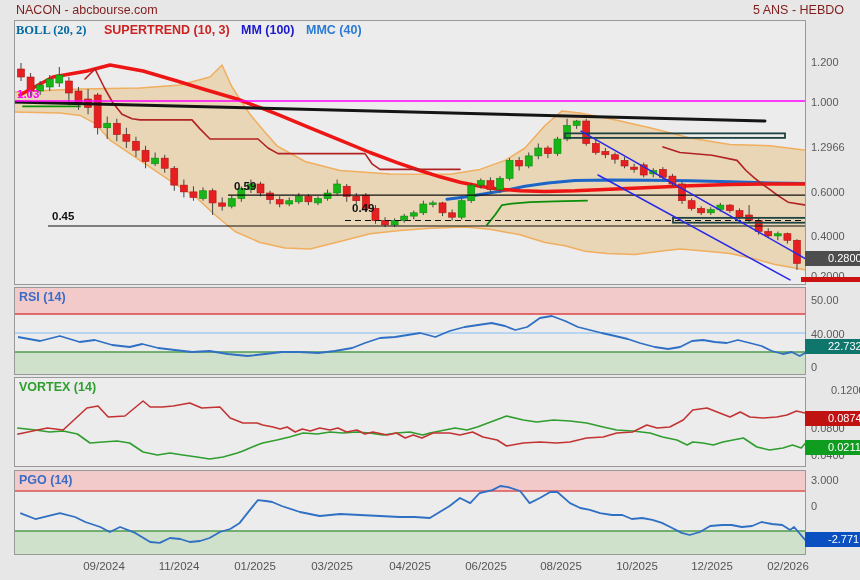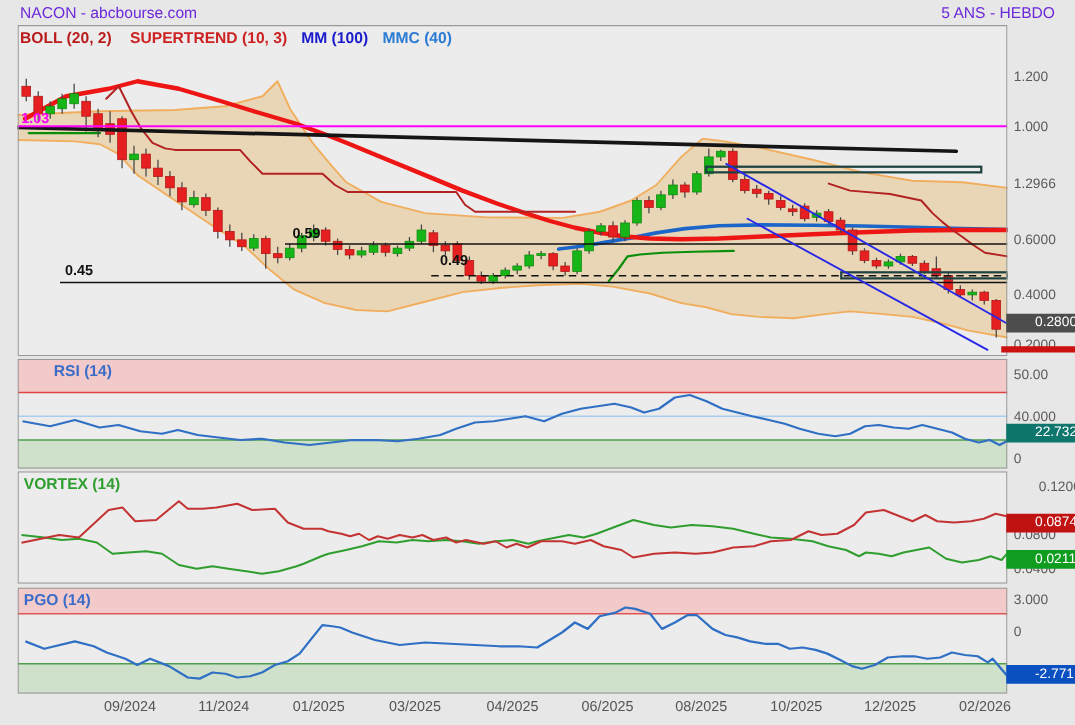--- a/index.html
+++ b/index.html
@@ -1,41 +1,41 @@
 <!DOCTYPE html>
 <html><head>
 <meta charset="utf-8">
 <style>
   html,body{margin:0;padding:0;background:#e7e7e7;}
   body{width:860px;height:580px;overflow:hidden;font-family:"Liberation Sans",sans-serif;}
   #page{position:relative;width:860px;height:580px;background:#e7e7e7;}
-  .hdr{position:absolute;top:3px;font-size:12.5px;color:#6d28d9;}
+  .hdr{position:absolute;top:3px;font-size:12.5px;color:#7f1d1d;}
   #hdr-title{left:16px;}
   #hdr-range{right:16px;}
   svg{position:absolute;display:block;}
   .ptitle{position:absolute;font-size:12.5px;font-weight:bold;z-index:5;}
-  #rsi-title{left:19px;top:290px;color:#3b6cc8;margin-left:24px;}
+  #rsi-title{left:19px;top:290px;color:#3b6cc8;}
   #vtx-title{left:19px;top:380px;color:#2e9e2e;}
   #pgo-title{left:19px;top:473px;color:#3b6cc8;}
   .legend-item{position:absolute;top:23px;font-size:12.5px;font-weight:bold;z-index:6;}
   .tick{position:absolute;left:811px;font-size:11px;color:#5a5a5a;z-index:3;}
   .badge{position:absolute;left:805px;width:50px;height:15px;line-height:15px;
          padding-left:23px;font-size:11px;font-weight:normal;color:#fff;z-index:4;}
   .dateLbl{position:absolute;top:560px;width:64px;text-align:center;font-size:11.5px;color:#555;}
   #red-strip{position:absolute;left:801px;top:277px;width:59px;height:5px;background:#cc1111;z-index:3;}
 </style>
 </head>
 <body>
 
 <div id="page">
   <div id="hdr-title" class="hdr">NACON - abcbourse.com</div>
   <div id="hdr-range" class="hdr">5 ANS - HEBDO</div>
 
   <div id="legend">
-      <span class="legend-item" style="left: 16px; color: #b91c1c;">BOLL (20, 2)</span>
+      <span class="legend-item" style="left: 16px; color: #0369a1; font-family: Liberation Serif, serif;">BOLL (20, 2)</span>
       <span class="legend-item" style="left: 104px; color: rgb(204, 34, 34);">SUPERTREND (10, 3)</span>
       <span class="legend-item" style="left: 241px; color: rgb(26, 26, 204);">MM (100)</span>
       <span class="legend-item" style="left: 306px; color: rgb(43, 123, 212);">MMC (40)</span>
     </div>
 
   <svg id="main-svg" style="left:14px;top:20px" width="792" height="265" viewBox="14 20 792 265">
       <rect x="14" y="20" width="792" height="265" fill="#ececec"></rect>
       <polygon points="14,92.0 80,89.0 140,88.0 180,85.0 210,77.0 222,65.0 232,87.0 250,114.3 265,132.3 277,145.8 305,161.5 340,170.5 390,173.9 450,174.3 480,169.4 505,160.4 525,148.0 545,125.5 562,110.9 580,113.1 610,118.7 650,127.8 690,137.9 730,144.6 770,145.8 806,150.3 806,270.0 775,264.5 755,259.0 730,253.5 707,251.3 680,249.1 660,251.3 635,254.6 607,253.5 585,251.3 565,245.8 545,242.5 520,234.8 490,229.3 465,227.1 430,228.2 400,230.4 370,233.7 340,241.4 310,249.1 285,248.0 260,242.5 235,231.5 215,215.0 195,196.3 170,180.6 140,160.4 110,140.1 95,123.3 80,115.4 60,113.1 14,112.0" fill="#e9d6b6" stroke="none"></polygon>
       <polyline points="14,92.0 80,89.0 140,88.0 180,85.0 210,77.0 222,65.0 232,87.0 250,114.3 265,132.3 277,145.8 305,161.5 340,170.5 390,173.9 450,174.3 480,169.4 505,160.4 525,148.0 545,125.5 562,110.9 580,113.1 610,118.7 650,127.8 690,137.9 730,144.6 770,145.8 806,150.3" fill="none" stroke="#f0ae5e" stroke-width="1.5" stroke-linejoin="round" stroke-linecap="round"></polyline>
       <polyline points="14,112.0 60,113.1 80,115.4 95,123.3 110,140.1 140,160.4 170,180.6 195,196.3 215,215.0 235,231.5 260,242.5 285,248.0 310,249.1 340,241.4 370,233.7 400,230.4 430,228.2 465,227.1 490,229.3 520,234.8 545,242.5 565,245.8 585,251.3 607,253.5 635,254.6 660,251.3 680,249.1 707,251.3 730,253.5 755,259.0 775,264.5 806,270.0" fill="none" stroke="#f0ae5e" stroke-width="1.5" stroke-linejoin="round" stroke-linecap="round"></polyline>

